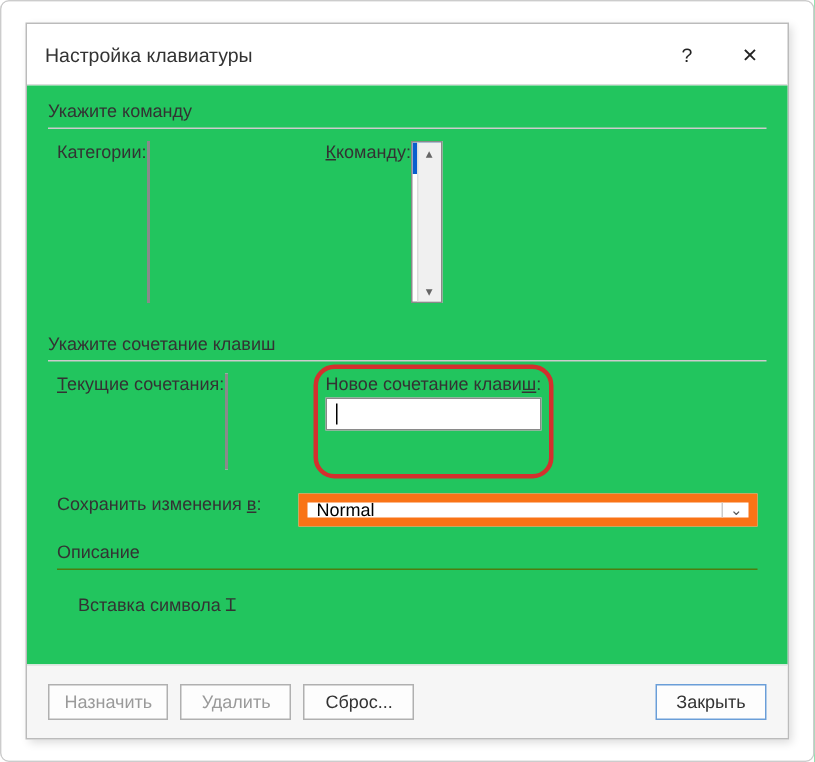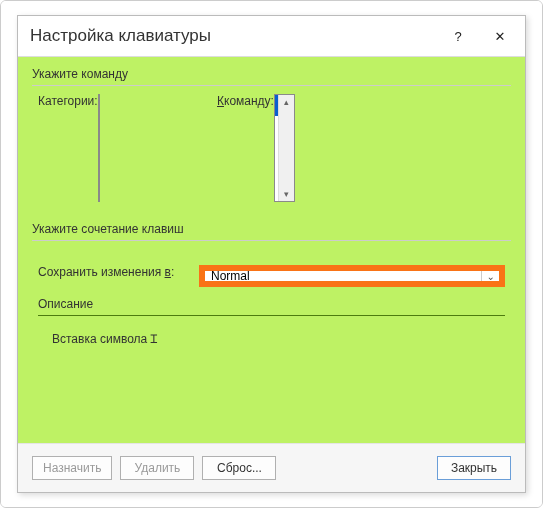--- a/index.html
+++ b/index.html
@@ -28,36 +28,36 @@
     box-shadow: 2px 2px 6px rgba(0,0,0,0.15);
   }
   .titlebar {
     display: flex;
     align-items: center;
     padding: 8px 4px 8px 12px;
     border-bottom: 1px solid #ddd;
   }
   .titlebar .title {
     flex: 1;
-    font-size: 17px;
+    font-size: 13px;
     color: #333;
   }
   .titlebar .titlebtn {
     width: 42px;
     height: 24px;
     display: flex;
     align-items: center;
     justify-content: center;
     font-size: 13px;
     color: #222;
     cursor: default;
   }
   .content {
     padding: 10px 14px 12px 14px;
-    background: #bef264;
+    background: #22c55e;
     flex: 1;
     display: flex;
     flex-direction: column;
   }
   .group-label {
     font-size: 12px;
     color: #333;
     margin-bottom: 4px;
     position: relative;
   }
@@ -245,20 +245,39 @@
                 </div>
             </div>
           </div>
         </div>
       </div>
 
       <div class="sect-spacer"></div>
 
       <div class="group-label">Укажите сочетание клавиш</div>
       <div class="group-frame">
+        <div class="row-top">
+          <div class="col left">
+            <div class="field-label">
+              <span class="ul">Т</span><span>екущие сочетания:</span>
+            </div>
+            <div class="listbox small"></div>
+          </div>
+          <div class="col right">
+            <div class="highlight-wrap">
+              <div class="field-label">
+                <span>Новое сочетание клави</span><span class="ul">ш</span><span>:</span>
+              </div>
+              <div class="textbox">
+                <span class="cursor"></span>
+              </div>
+              <div class="highlight-ring"></div>
+            </div>
+          </div>
+        </div>
 
         <div class="save-row">
           <div class="field-label save-label">
             <span>Сохранить изменения </span><span class="ul">в</span><span>:</span>
           </div>
           <div class="combo">
             <span>Normal</span>
             <span class="chev">⌄</span>
           </div>
         </div>

